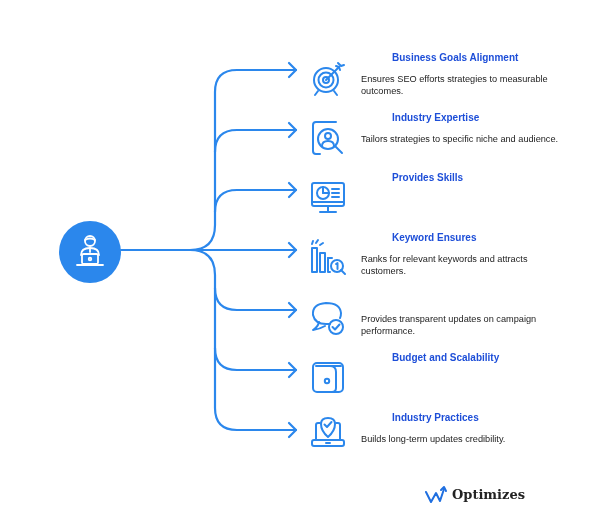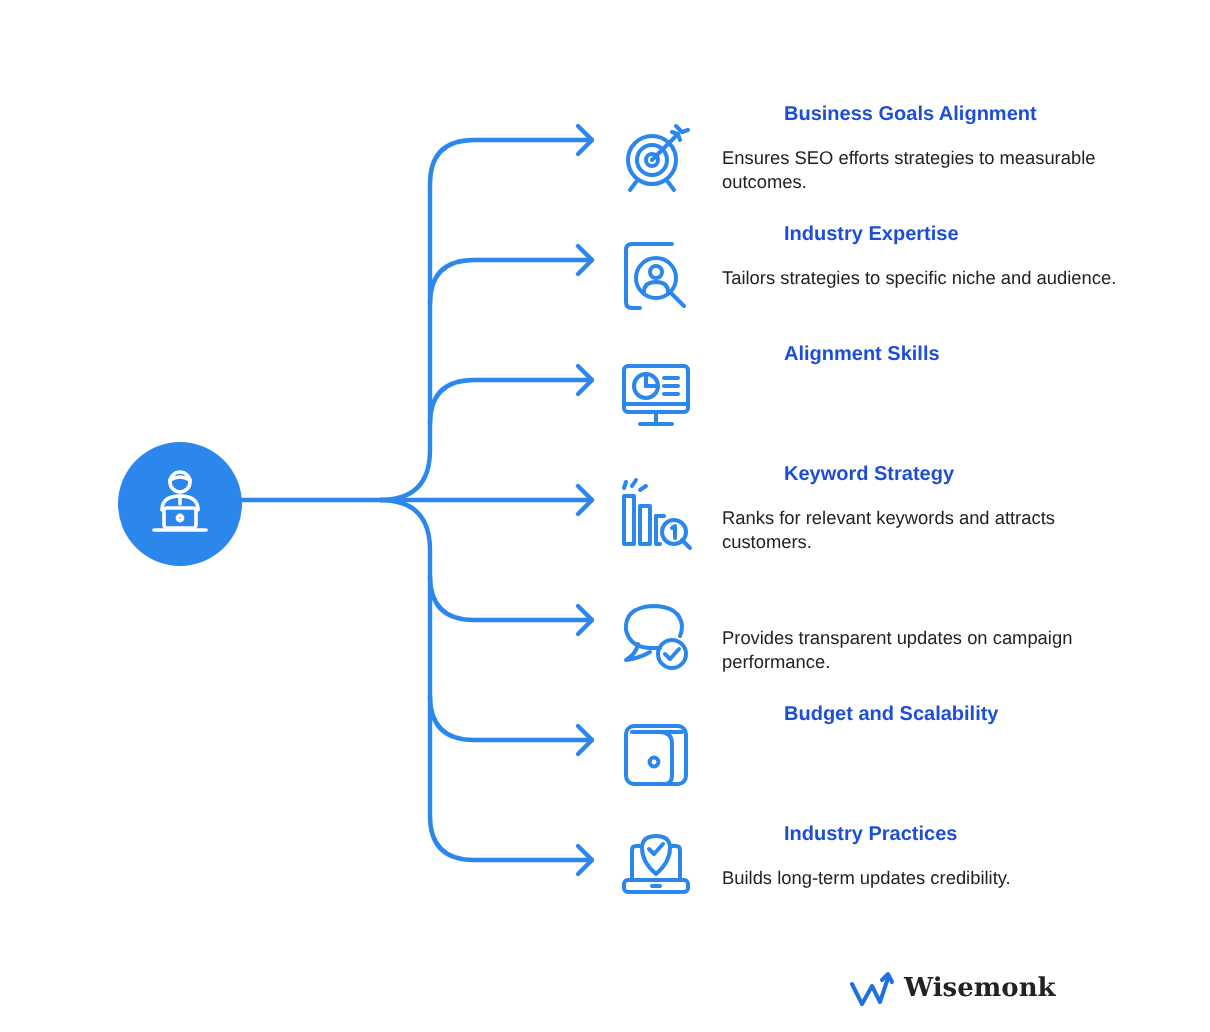--- a/index.html
+++ b/index.html
@@ -94,39 +94,39 @@
       <path d="M20 28 V33"></path>
       <path d="M12 34 H28"></path>
       <circle cx="15" cy="15" r="6"></circle>
       <path d="M15 15 L15 9"></path>
       <path d="M15 15 L21 15"></path>
       <path d="M24 11 H31"></path>
       <path d="M24 15 H31"></path>
       <path d="M24 19 H31"></path>
     </g>
   </svg>
-  <div class="title">Alignment Skills</div>
+  <div class="title">Provides Skills</div>
 </div>
 
 <div class="item" style="top:240px;">
   <svg class="icon" viewBox="0 0 40 40">
     <g fill="none" stroke="#2b87ec" stroke-width="2" stroke-linecap="round" stroke-linejoin="round">
       <path d="M4 10 V34 H9 V10 Z"></path>
       <path d="M12 15 V34 H17 V15 Z"></path>
       <path d="M20 20 V34 H22"></path>
       <path d="M20 20 H24"></path>
       <path d="M4 6 L5 3"></path>
       <path d="M8 5 L10 2"></path>
       <path d="M12 7 L15 5"></path>
       <circle cx="29" cy="28" r="6"></circle>
       <path d="M28 26 L29.5 25 V31"></path>
       <path d="M33 32 L37 36"></path>
     </g>
   </svg>
-  <div class="title">Keyword Strategy</div>
+  <div class="title">Keyword Ensures</div>
   <div class="desc">Ranks for relevant keywords and attracts customers.</div>
 </div>
 
 <div class="item" style="top:300px;">
   <svg class="icon" viewBox="0 0 40 40">
     <g fill="none" stroke="#2b87ec" stroke-width="2" stroke-linecap="round" stroke-linejoin="round">
       <path d="M22 26 Q20 26 18 26 Q7 26 5 17 Q4 6 18 5 Q32 5 33 15 Q33 18 32 20"></path>
       <path d="M11 24 Q10 29 5 32 Q12 31 17 28"></path>
       <circle cx="28" cy="29" r="7"></circle>
       <path d="M24.5 29 L27 31.5 L31.5 26.5"></path>
@@ -162,14 +162,14 @@
   <div class="desc">Builds long-term updates credibility.</div>
 </div>
 
 <div class="brand">
   <svg width="26" height="22" viewBox="0 0 26 22">
     <g fill="none" stroke="#1f6fe0" stroke-width="2" stroke-linecap="round" stroke-linejoin="round">
       <path d="M1 8 L6 18 L11 9 L15 17 L19 5"></path>
       <path d="M16 6 L19 3 L21 7"></path>
     </g>
   </svg>
-  <span class="name">Wisemonk</span>
+  <span class="name">Optimizes</span>
 </div>
 
 </body></html>

